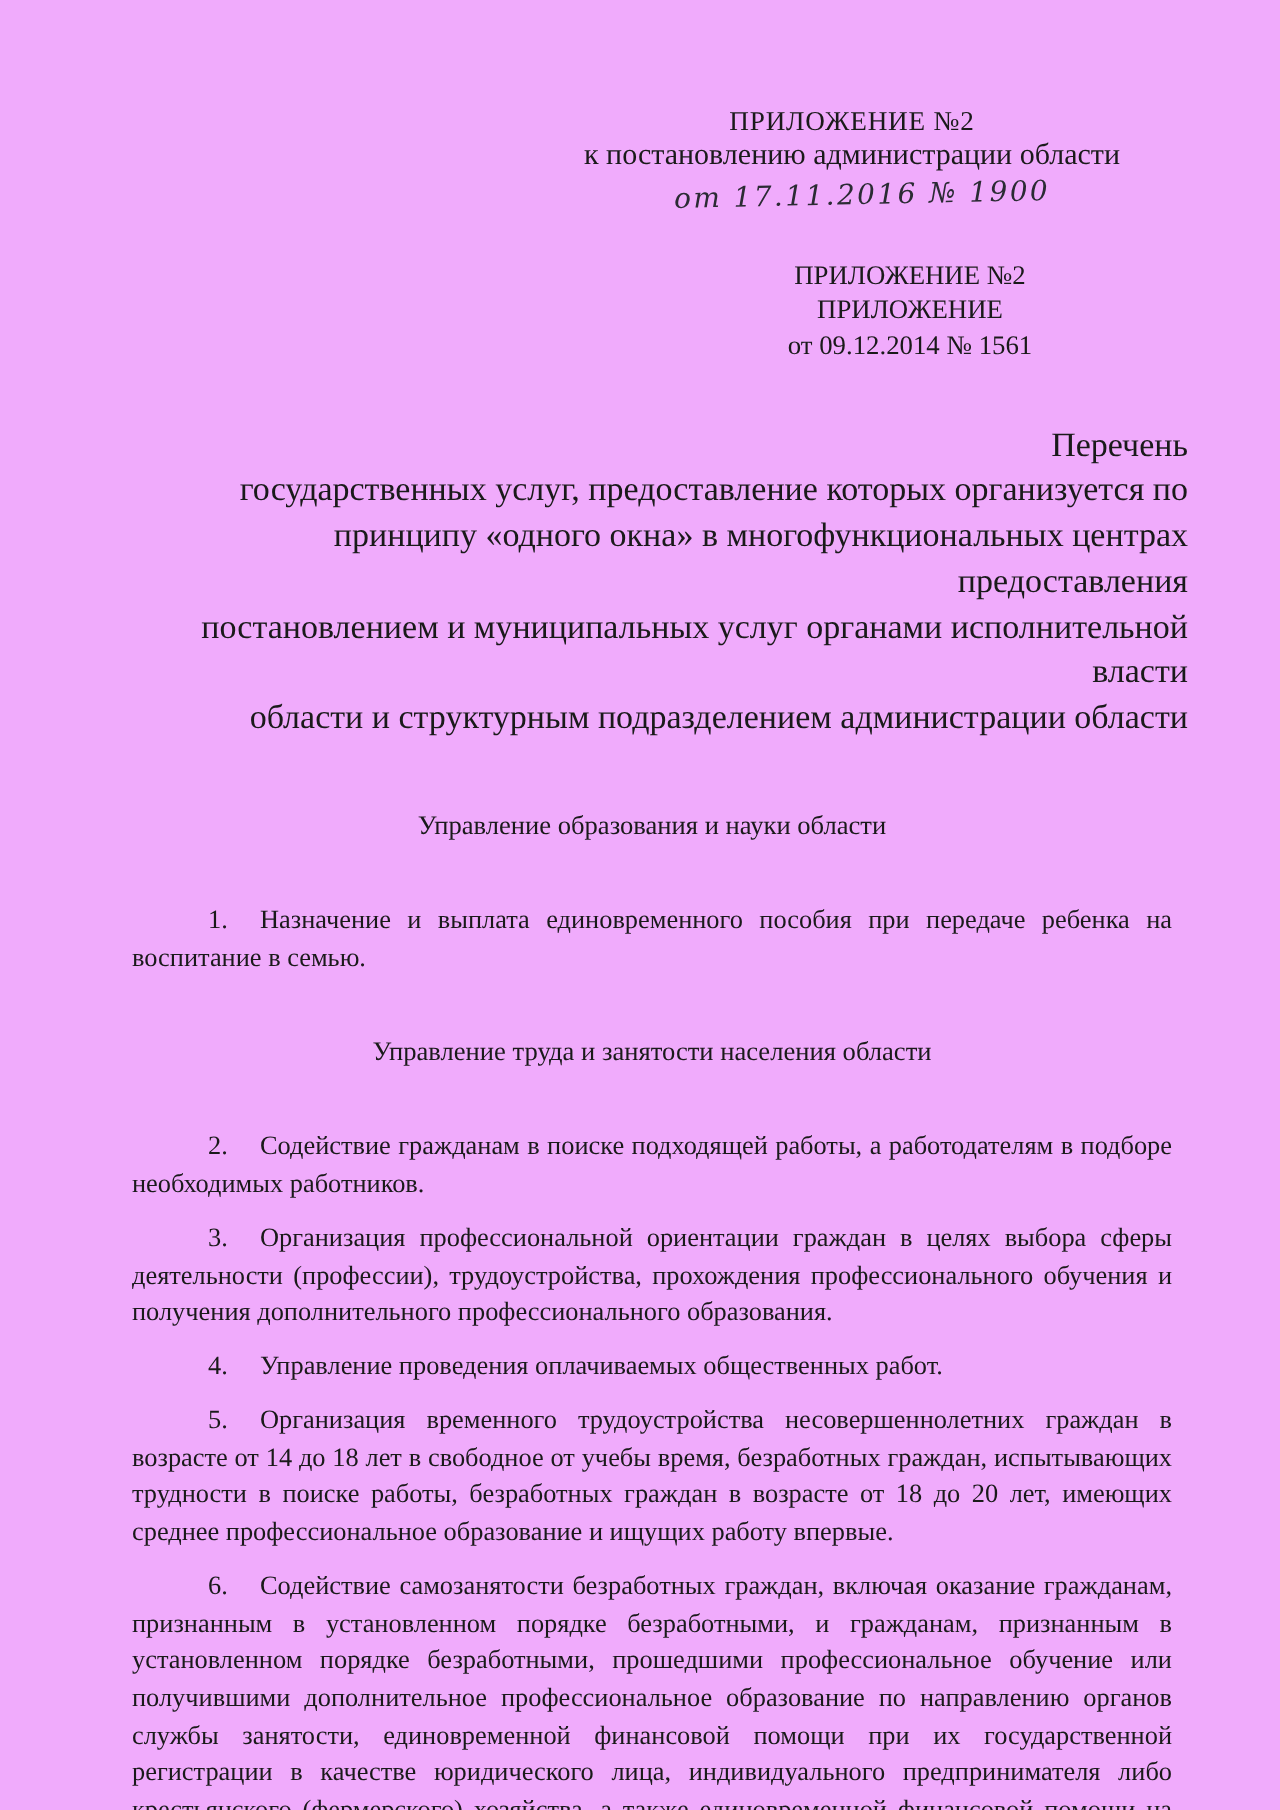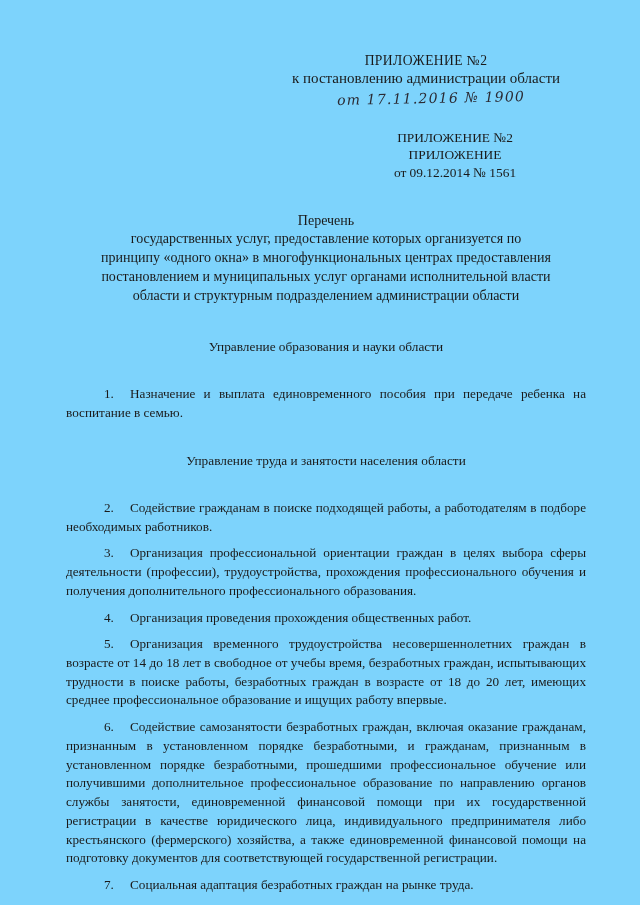--- a/index.html
+++ b/index.html
@@ -8,21 +8,21 @@
     background: #ffffff;
   }
   body {
     font-family: "Liberation Serif", serif;
     color: #1a1a1a;
   }
   .page {
     position: relative;
     width: 640px;
     height: 905px;
-    background: #7dd3fc;
+    background: #f0abfc;
     overflow: hidden;
     box-sizing: border-box;
     padding: 52px 46px 24px 58px;
   }
   .block-right {
     text-align: center;
     margin-left: 200px;
   }
   .line {
     font-size: 15px;
@@ -55,22 +55,22 @@
     text-align: center;
     font-size: 13.4px;
     line-height: 1.32;
   }
   .section-head {
     text-align: center;
     font-size: 13.3px;
     margin: 12px;
   }
   .perechen-head {
-    text-align: center;
-    font-size: 14px;
+    text-align: right;
+    font-size: 17px;
     line-height: 1.34;
   }
   .list-item {
     font-size: 13.2px;
     line-height: 1.42;
     text-align: justify;
     margin: 8px;
   }
   .num-cell {
     display: inline-block;
@@ -115,18 +115,18 @@
   <div class="spacer-sm"></div>
   <p class="list-item"><span class="num-cell">1.</span><span>Назначение и выплата единовременного пособия при передаче ребенка на воспитание в семью.</span></p>
 
   <div class="spacer-sm"></div>
 
   <div class="section-head">Управление труда и занятости населения области</div>
   <div class="spacer-sm"></div>
 
   <p class="list-item"><span class="num-cell">2.</span><span>Содействие гражданам в поиске подходящей работы, а работодателям в подборе необходимых работников.</span></p>
   <p class="list-item"><span class="num-cell">3.</span><span>Организация профессиональной ориентации граждан в целях выбора сферы деятельности (профессии), трудоустройства, прохождения профессионального обучения и получения дополнительного профессионального образования.</span></p>
-  <p class="list-item"><span class="num-cell">4.</span><span>Организация проведения прохождения общественных работ.</span></p>
+  <p class="list-item"><span class="num-cell">4.</span><span>Управление проведения оплачиваемых общественных работ.</span></p>
   <p class="list-item"><span class="num-cell">5.</span><span>Организация временного трудоустройства несовершеннолетних граждан в возрасте от 14 до 18 лет в свободное от учебы время, безработных граждан, испытывающих трудности в поиске работы, безработных граждан в возрасте от 18 до 20 лет, имеющих среднее профессиональное образование и ищущих работу впервые.</span></p>
   <p class="list-item"><span class="num-cell">6.</span><span>Содействие самозанятости безработных граждан, включая оказание гражданам, признанным в установленном порядке безработными, и гражданам, признанным в установленном порядке безработными, прошедшими профессиональное обучение или получившими дополнительное профессиональное образование по направлению органов службы занятости, единовременной финансовой помощи при их государственной регистрации в качестве юридического лица, индивидуального предпринимателя либо крестьянского (фермерского) хозяйства, а также единовременной финансовой помощи на подготовку документов для соответствующей государственной регистрации.</span></p>
   <p class="list-item"><span class="num-cell">7.</span><span>Социальная адаптация безработных граждан на рынке труда.</span></p>
 
 </div>
 
 </body></html>

